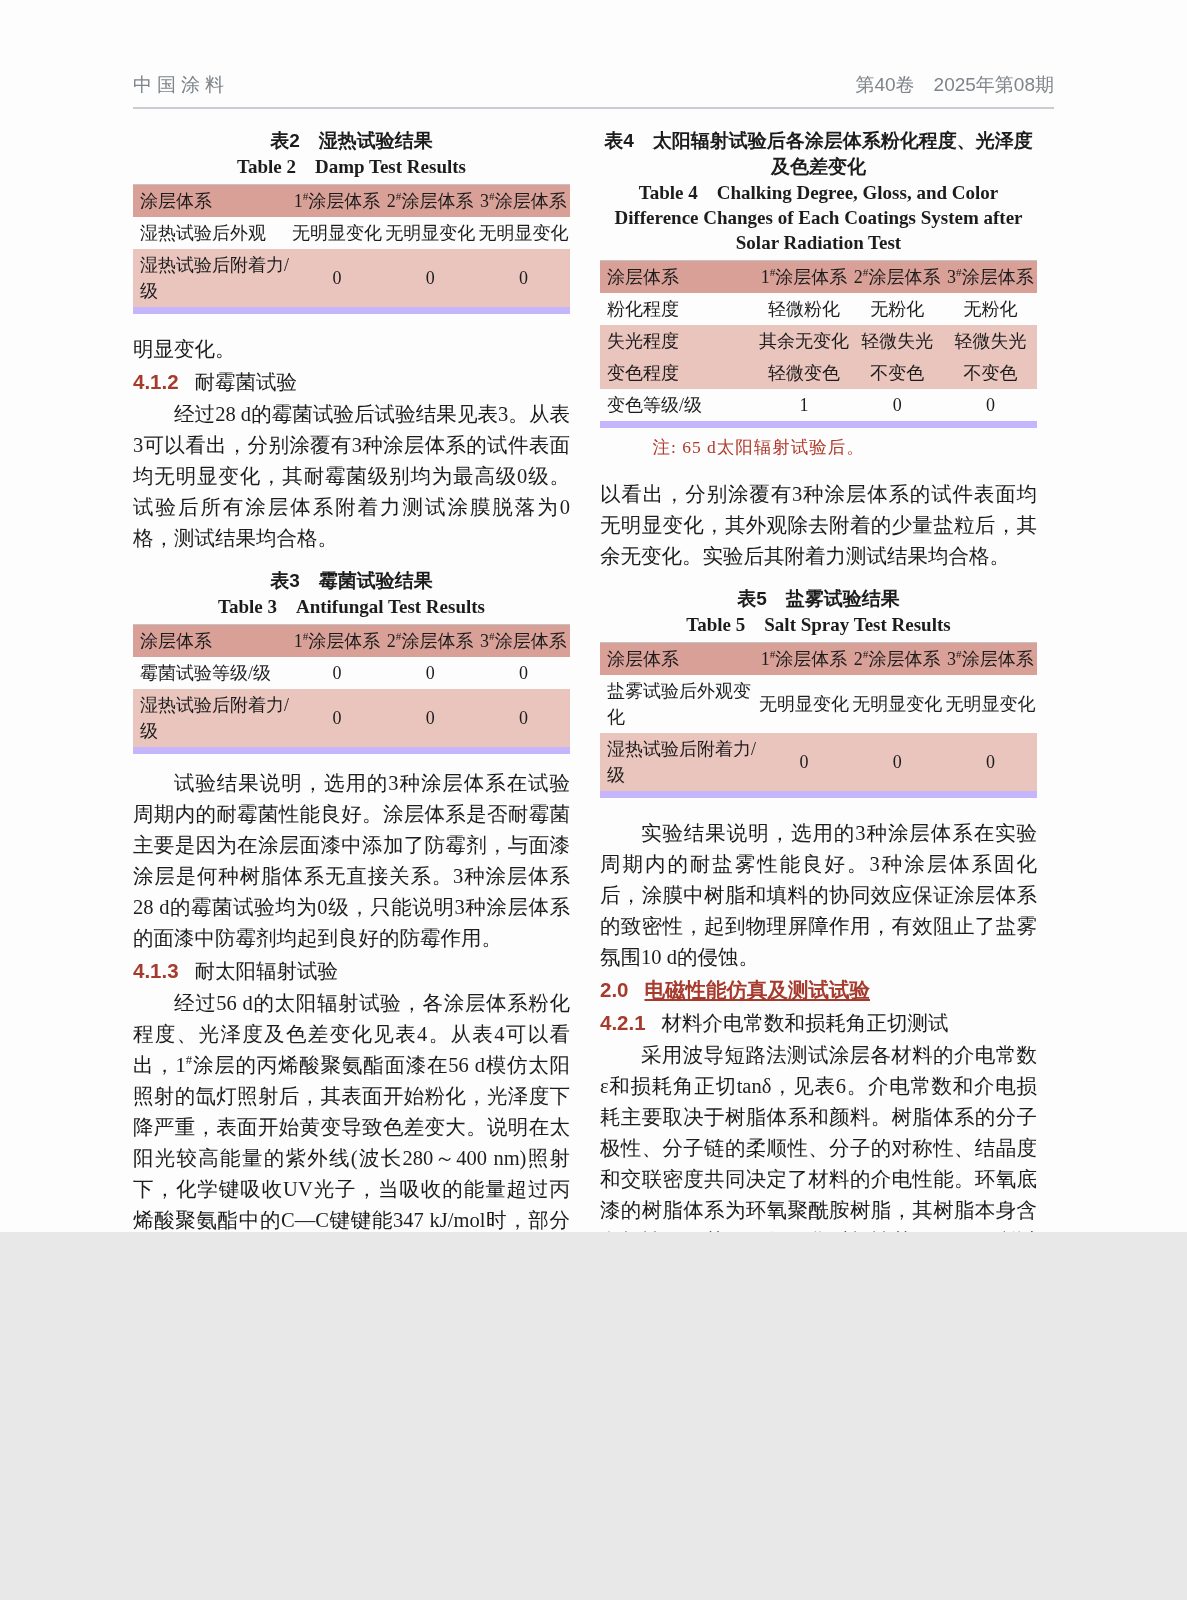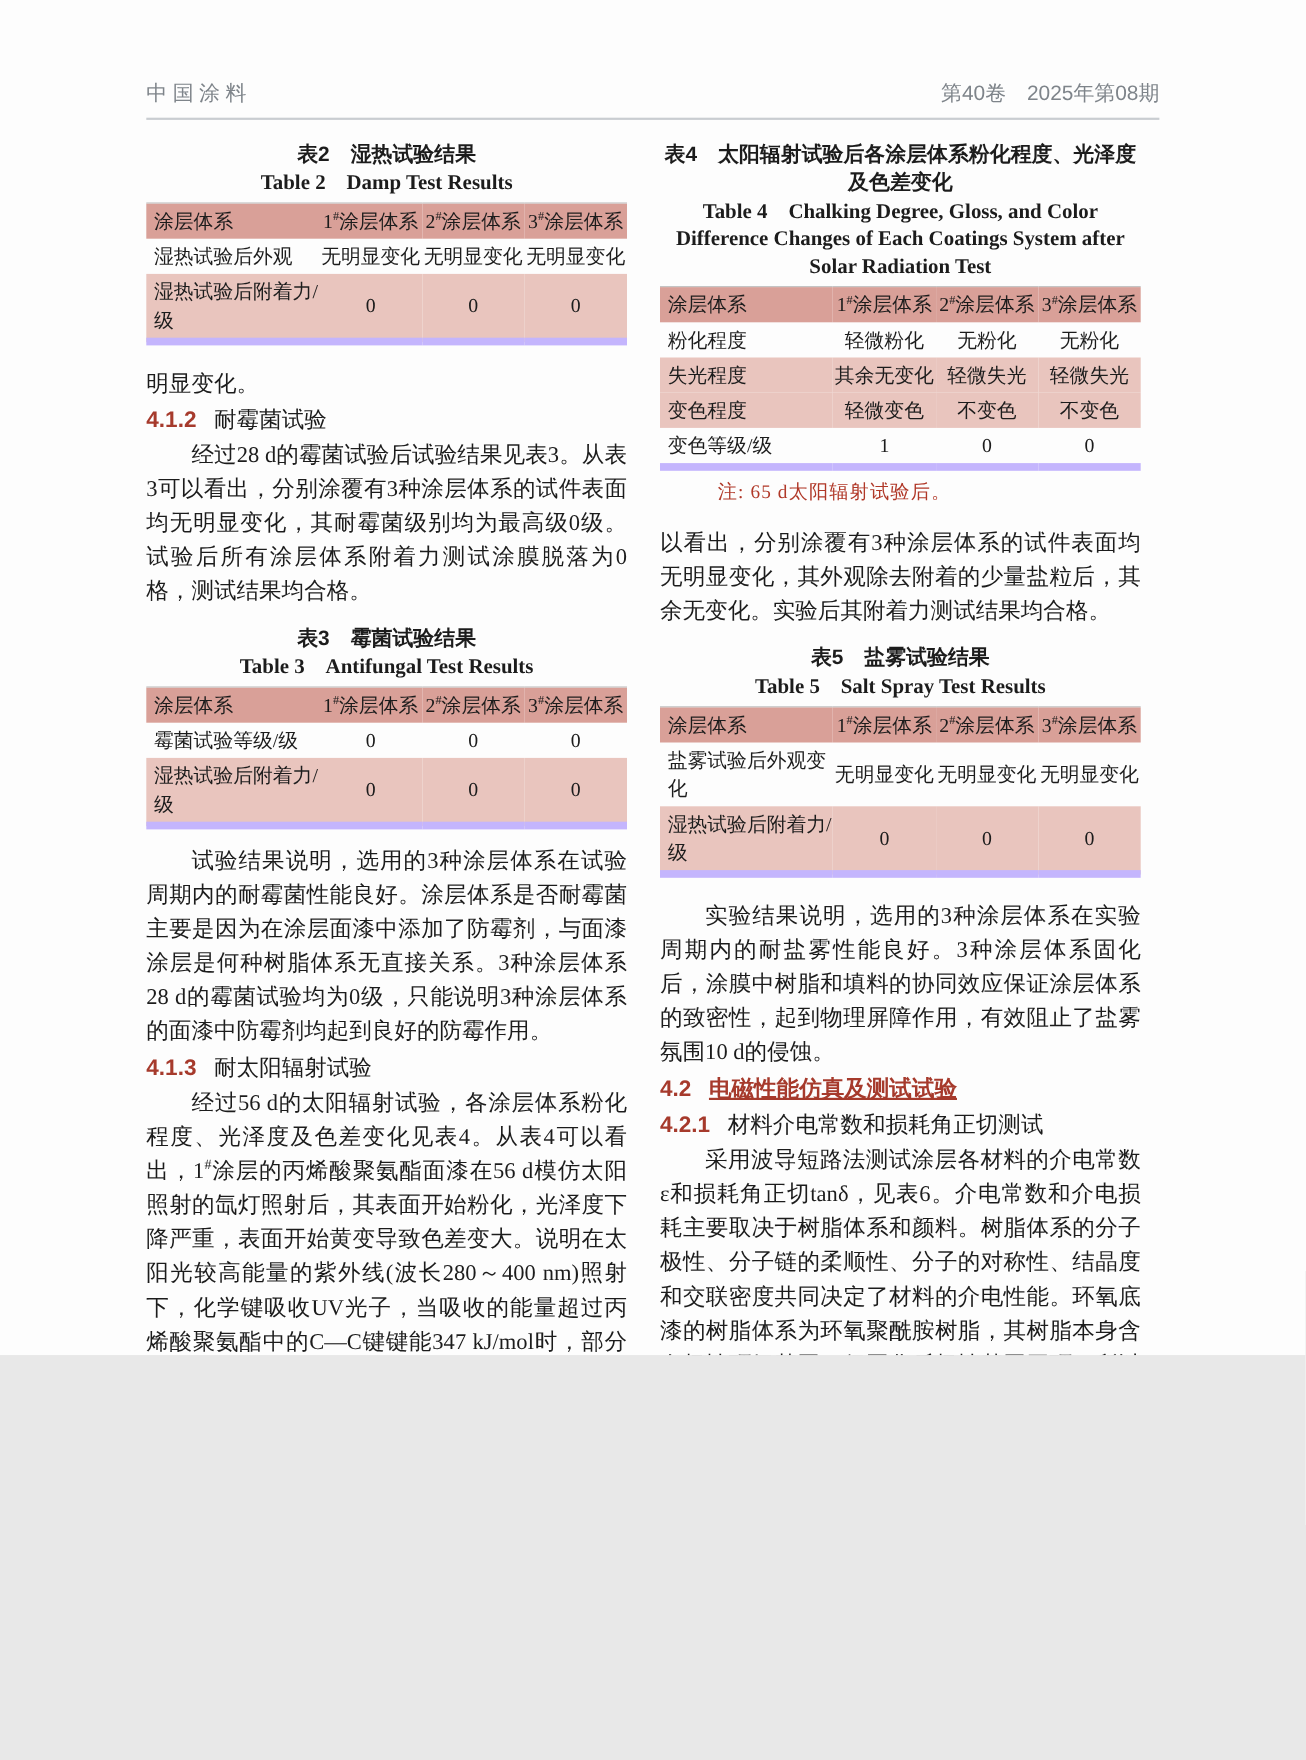--- a/index.html
+++ b/index.html
@@ -255,21 +255,21 @@
         <td>0</td>
         <td>0</td>
         <td>0</td>
       </tr>
     </tbody>
       </table>
 
     <p class="para mt-lg">实验结果说明，选用的3种涂层体系在实验周期内的耐盐雾性能良好。3种涂层体系固化后，涂膜中树脂和填料的协同效应保证涂层体系的致密性，起到物理屏障作用，有效阻止了盐雾氛围10 d的侵蚀。</p>
 
     <div class="sec">
-      <span class="num">4.2</span><span class="ttl red">电磁性能仿真及测试试验</span>
+      <span class="num">2.0</span><span class="ttl red">电磁性能仿真及测试试验</span>
     </div>
 
     <div class="sec">
       <span class="num">4.2.1</span><span class="ttl">材料介电常数和损耗角正切测试</span>
     </div>
 
     <p class="para">采用波导短路法测试涂层各材料的介电常数ε和损耗角正切tanδ，见表6。介电常数和介电损耗主要取决于树脂体系和颜料。树脂体系的分子极性、分子链的柔顺性、分子的对称性、结晶度和交联密度共同决定了材料的介电性能。环氧底漆的树脂体系为环氧聚酰胺树脂，其树脂本身含有极性环氧基团，但固化后极性基团开环，所以单纯的环氧清漆介电常数值较小(见表6)，高频时在2.60附近，但加入颜料后，介电常数升至3.2左右，主要是颜料影响。丙烯酸聚氨酯含有大量的氨酯键、醚键以及残留的羟基等极性基团，造成介电常数和损耗升高。三氟氟碳面漆中存在大量的C—F极性键，但由于氟原子电负性极强，电子云被高度束缚，偶极矩相对较小。更重要的是，氟原子体积小，紧密排列在碳链周围，形成强大的“屏蔽效应”，显著降低了分子的有效极性。三氟氟碳树脂理论上介电常数较低，但实际三氟氟碳面漆介电常数较高，这主要也是因为此型号面漆的颜料影响。四氟氟碳树脂与</p>
   </div>
 
   <div class="pg-footer">

